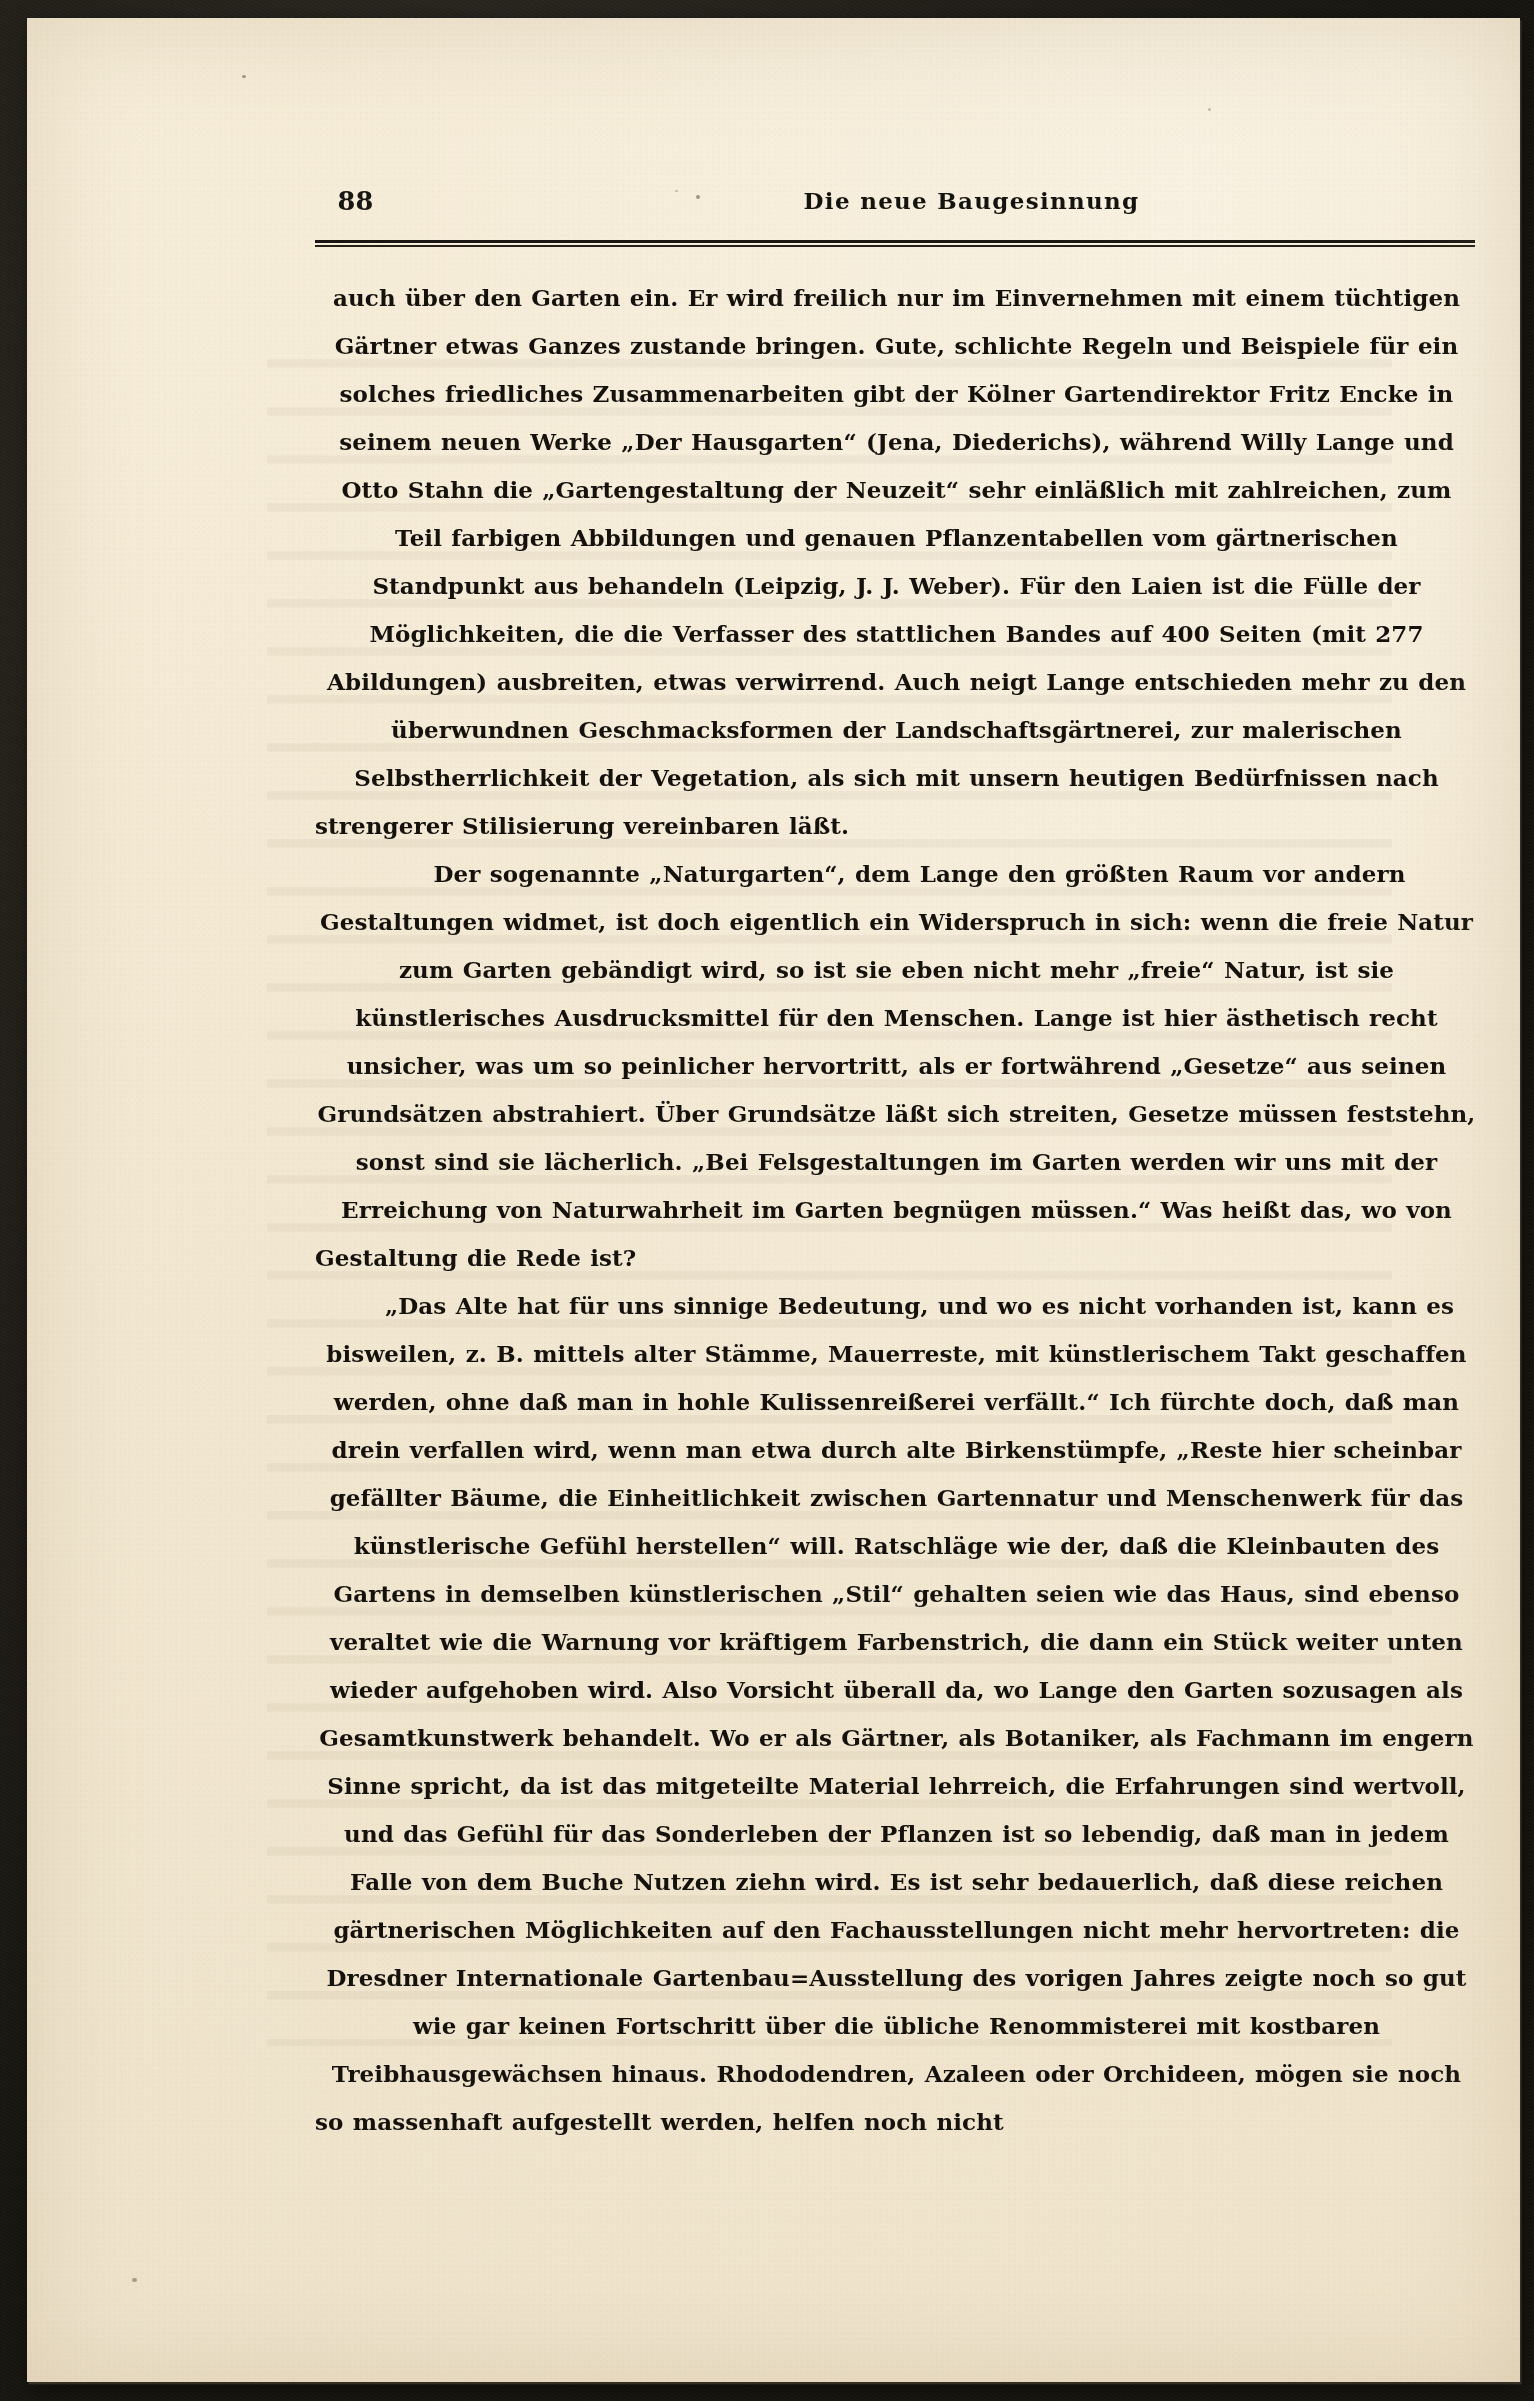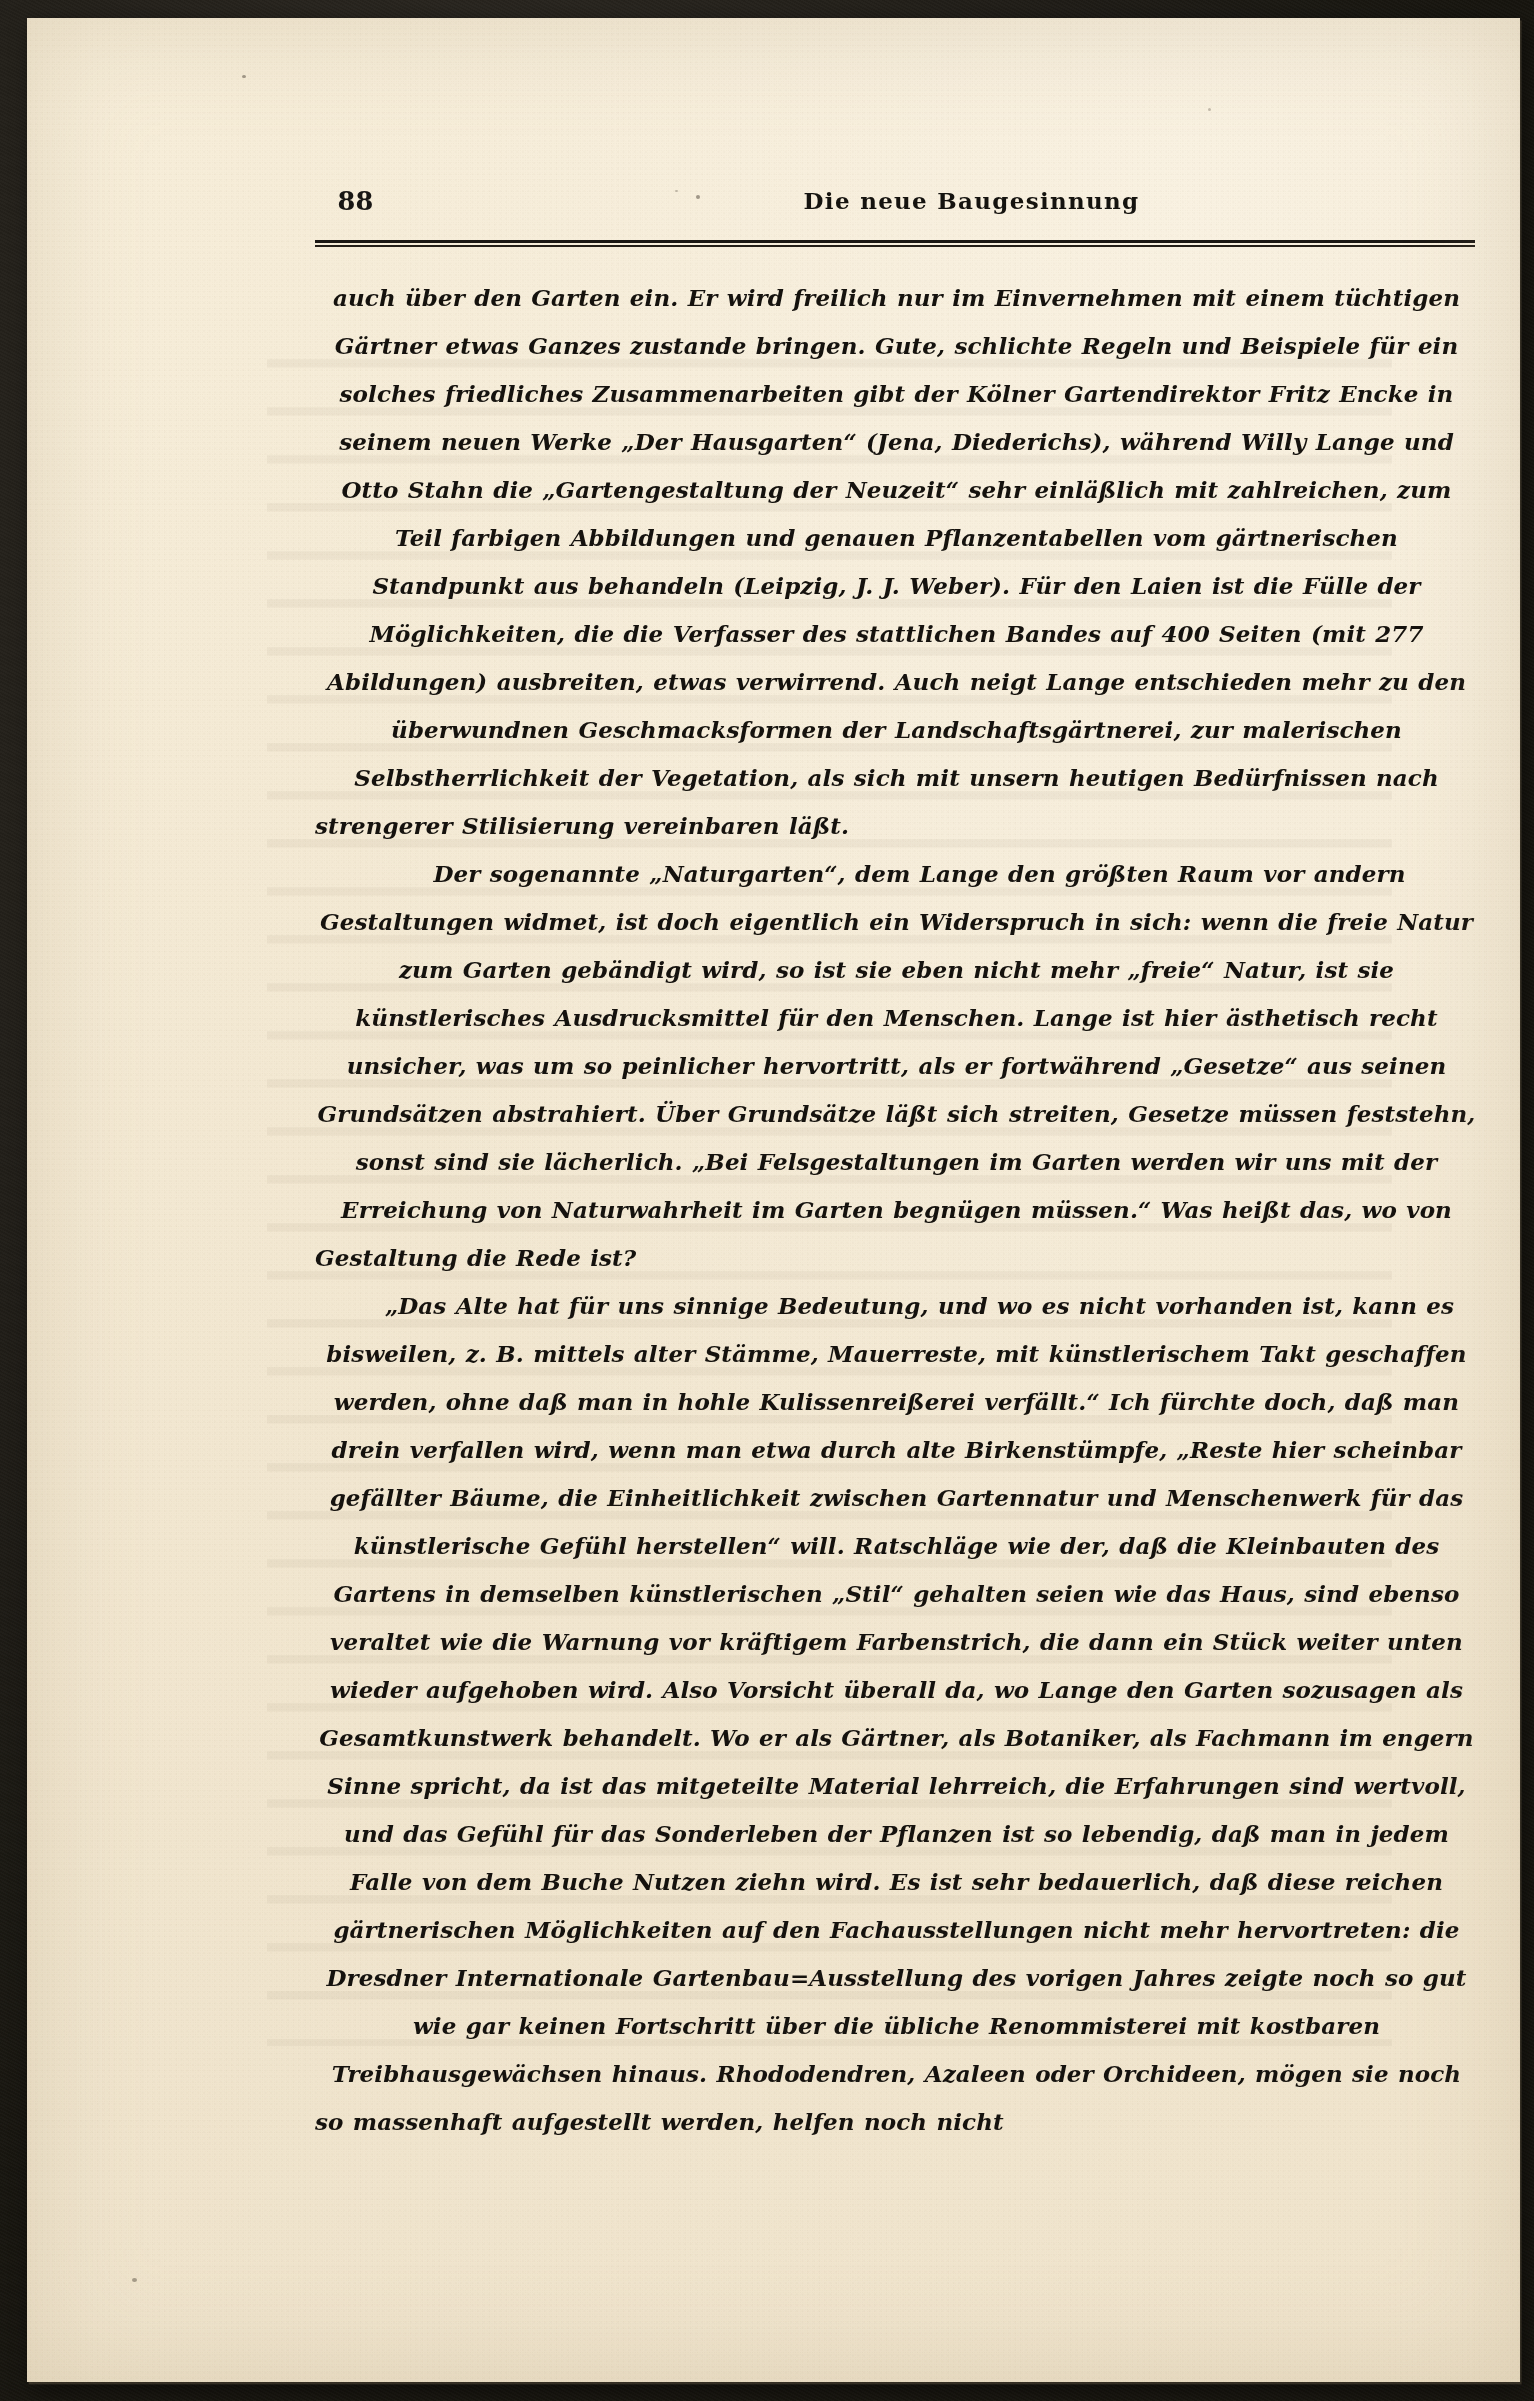--- a/index.html
+++ b/index.html
@@ -128,21 +128,20 @@
     margin: 0 0 0 0;
     text-align: justify;
     text-align-last: left;
     font-size: 23px;
     line-height: 48px;
     color: #15120e;
     letter-spacing: 0.1px;
     word-spacing: 1.2px;
     font-weight: 600;
     text-indent: 0;
-    font-style: italic;
   }
   .para.indent {
     text-indent: 46px;
   }
 
   
   .fraktur {
     font-family: "DejaVu Serif", serif;
     font-weight: 700;
     transform-origin: left top;

